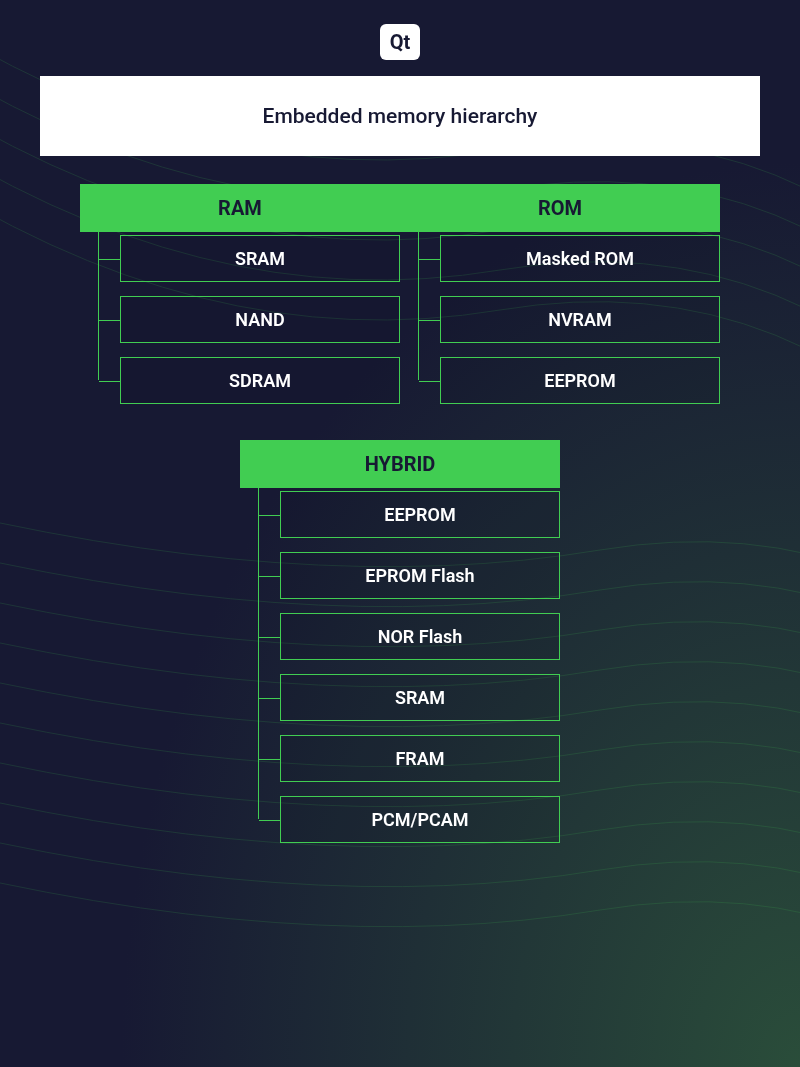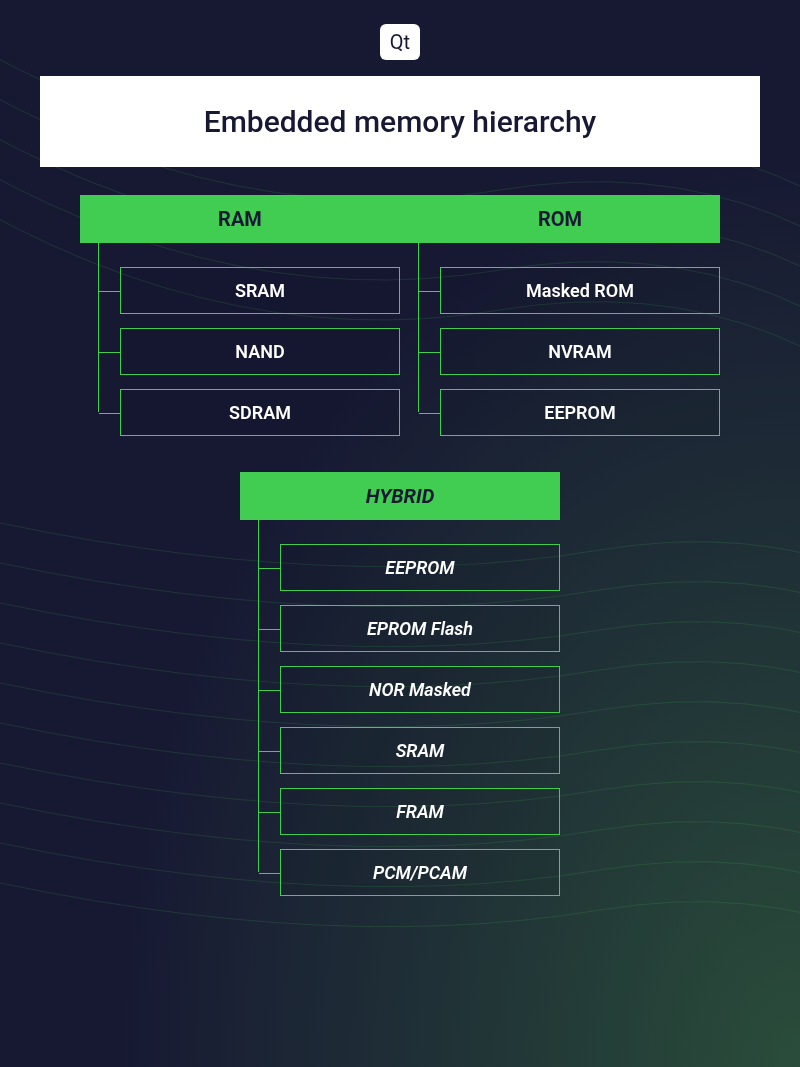--- a/index.html
+++ b/index.html
@@ -25,62 +25,61 @@
   }
   .logo {
     display: flex;
     justify-content: center;
     margin-bottom: 16px;
   }
   .logo-box {
     background: #fff;
     border-radius: 6px;
     padding: 6px 10px;
-    font-weight: 400;
+    font-weight: 700;
     font-size: 20px;
     color: #171933;
     display: flex;
     align-items: center;
     gap: 2px;
   }
   .title-box {
     background: #fff;
     padding: 28px 20px;
     text-align: center;
     margin-bottom: 28px;
   }
   .title-box h1 {
     color: #171933;
-    font-size: 30px;
+    font-size: 21px;
     font-weight: 500;
   }
   .row {
     display: flex;
     justify-content: center;
     margin-bottom: 36px;
   }
   .category {
     width: 320px;
   }
   .category.center {
     margin: 0 auto;
-    font-style: italic;
   }
   .cat-header {
     background: #41cd52;
     color: #171933;
     font-weight: 700;
     font-size: 20px;
     text-align: center;
     padding: 12px 0;
   }
   .children {
     position: relative;
     padding-left: 40px;
-    padding-top: 24px;
+    padding-top: 3px;
   }
   .child {
     position: relative;
     border: 1px solid #41cd52;
     padding: 12px 0;
     text-align: center;
     font-size: 18px;
     font-weight: 600;
     color: #fff;
     margin-bottom: 14px;
@@ -160,20 +159,20 @@
         <div class="child">EEPROM</div>
       </div>
     </div>
   </div>
 
   <div class="category center">
     <div class="cat-header">HYBRID</div>
     <div class="children" style="--tail:24px">
       <div class="child">EEPROM</div>
       <div class="child">EPROM Flash</div>
-      <div class="child">NOR Masked</div>
+      <div class="child">NOR Flash</div>
       <div class="child">SRAM</div>
       <div class="child">FRAM</div>
       <div class="child">PCM/PCAM</div>
     </div>
   </div>
 
 </div>
 
 </body></html>

